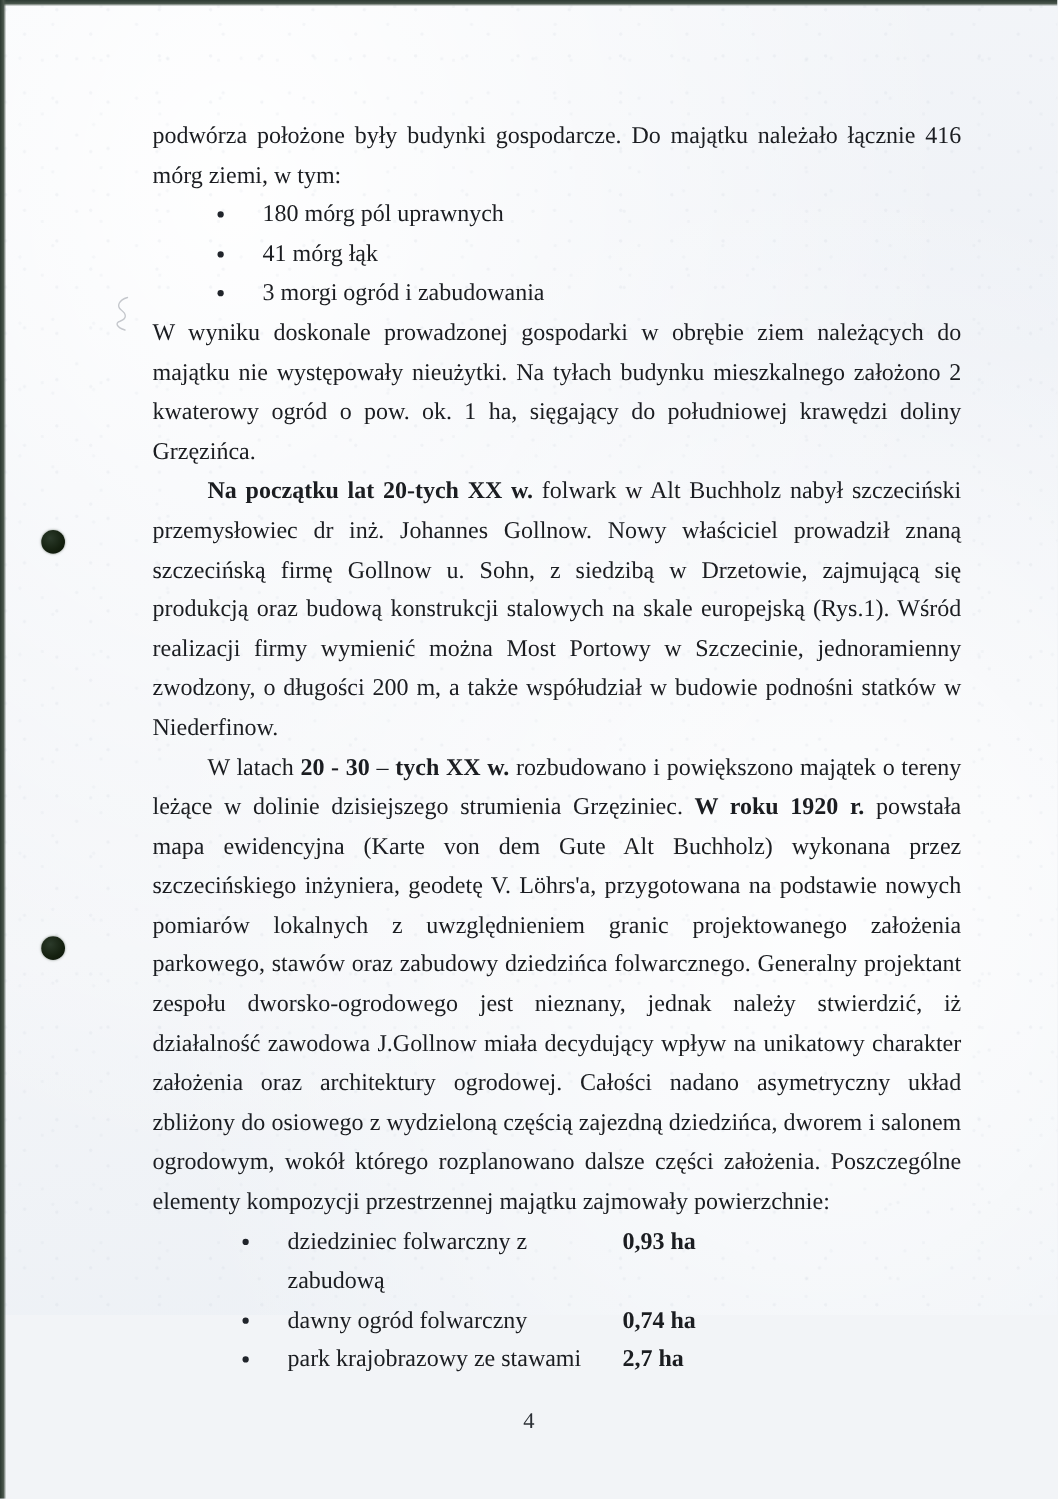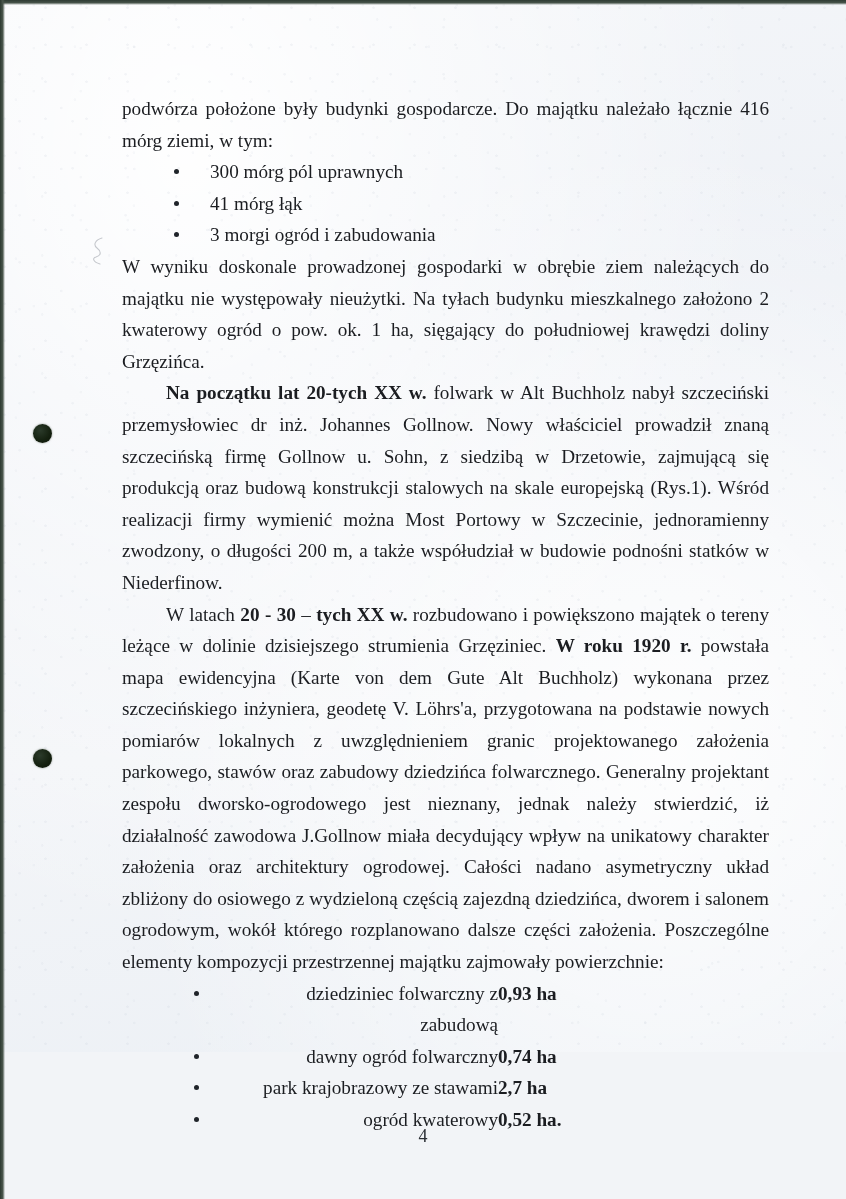--- a/index.html
+++ b/index.html
@@ -109,21 +109,20 @@
     position: absolute;
     left: 6px;
     top: 13px;
     width: 5px; height: 5px;
     border-radius: 50%;
     background: #20242a;
   }
   .measure-row {
     display: flex;
     align-items: baseline;
-    text-align: right;
   }
   .measure-row .m-label { width: 268px; flex: 0 0 268px; }
   .measure-row .m-value { font-weight: bold; }
 
   
   #page-number {
     position: absolute;
     left: 0; top: 1126px;
     width: 846px;
     text-align: center;
@@ -148,21 +147,21 @@
     <path d="M14 2 C7 4, 5 9, 9 12 C13 15, 14 19, 8 21 C4 22, 5 26, 12 28" fill="none" stroke="#5d6470" stroke-width="1.1" stroke-linecap="round"></path>
   </svg>
 
   <div id="doc-body">
 
     <p class="para noindent">podwórza położone były budynki gospodarcze. Do majątku należało łącznie 416 mórg ziemi, w tym:</p>
 
     <ul class="bullet-list indent-1">
       <li>
         <span class="bullet-dot"></span>
-        <span>300 mórg pól uprawnych</span>
+        <span>180 mórg pól uprawnych</span>
       </li>
       <li>
         <span class="bullet-dot"></span>
         <span>41 mórg łąk</span>
       </li>
       <li>
         <span class="bullet-dot"></span>
         <span>3 morgi ogród i zabudowania</span>
       </li>
     </ul>
@@ -188,26 +187,19 @@
           <span class="m-value">0,74 ha</span>
         </span>
       </li>
       <li>
         <span class="bullet-dot"></span>
         <span class="measure-row">
           <span class="m-label">park krajobrazowy ze stawami</span>
           <span class="m-value">2,7 ha</span>
         </span>
       </li>
-      <li>
-        <span class="bullet-dot"></span>
-        <span class="measure-row">
-          <span class="m-label">ogród kwaterowy</span>
-          <span class="m-value">0,52 ha.</span>
-        </span>
-      </li>
     </ul>
 
   </div>
 
   <div id="page-number">4</div>
 
 </div>
 
 </body></html>

